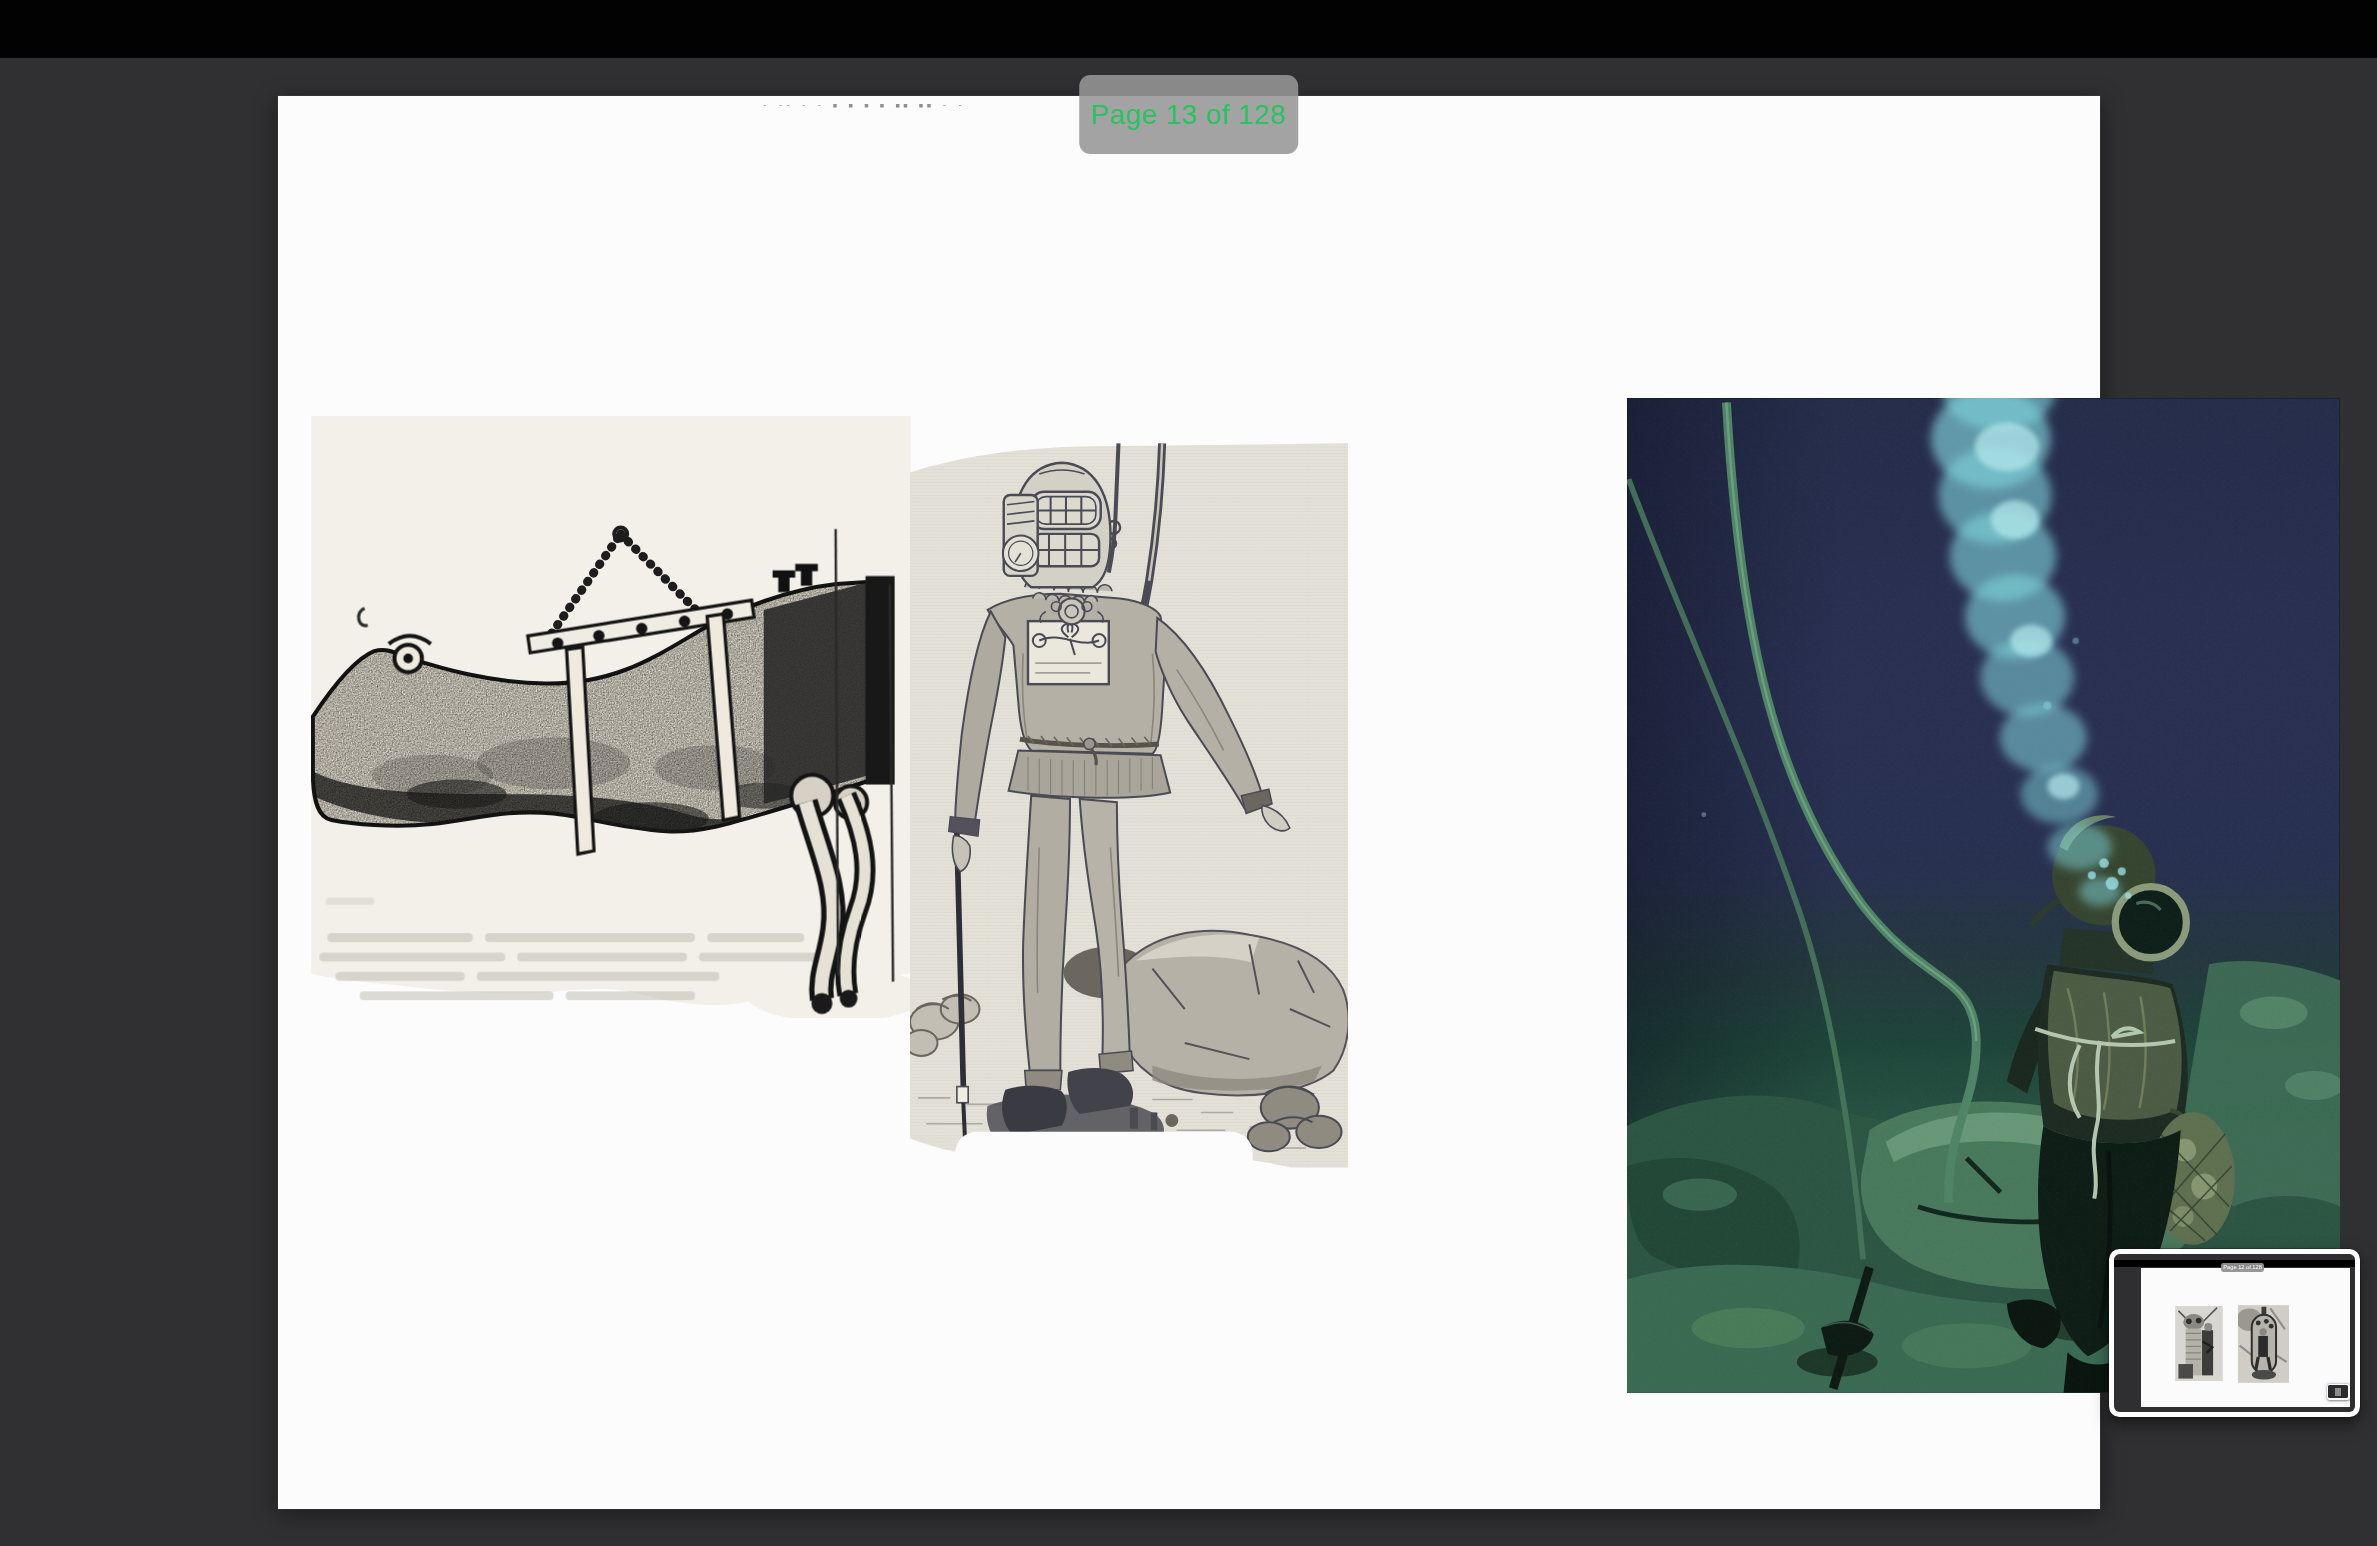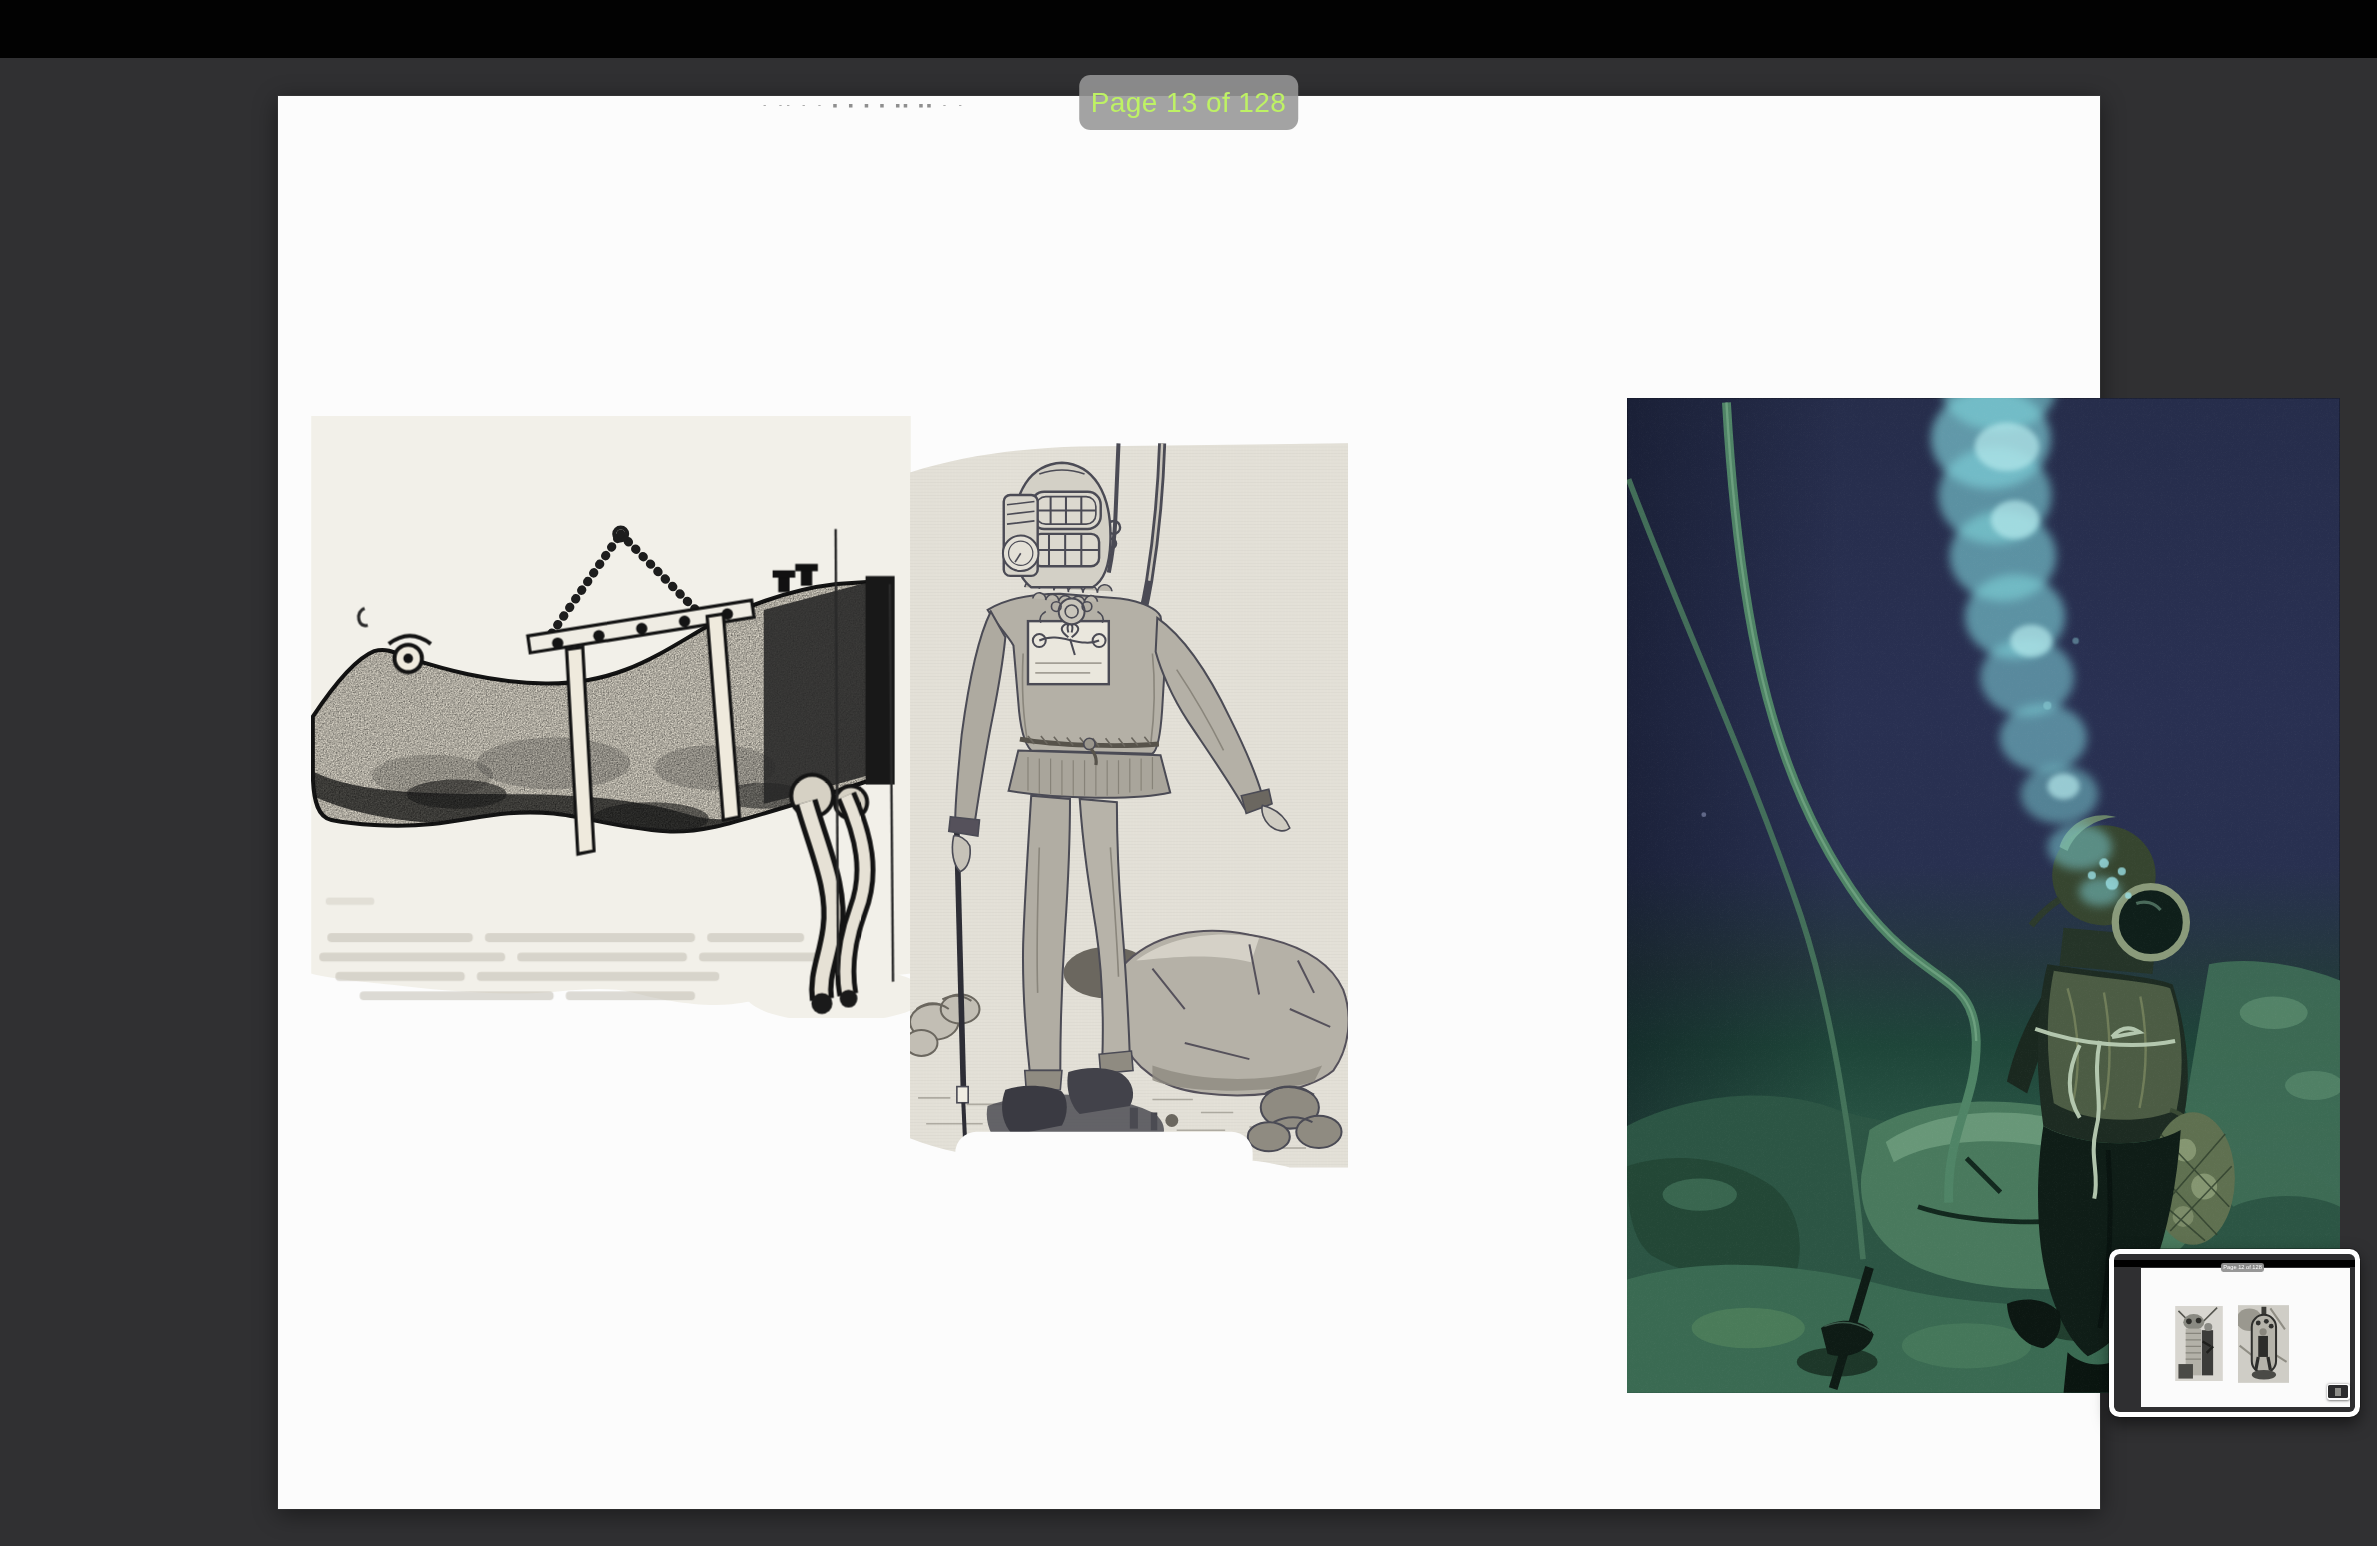--- a/index.html
+++ b/index.html
@@ -3,21 +3,21 @@
 <meta charset="utf-8">
 <style>
   html,body{margin:0;padding:0;background:#303032;width:2377px;height:1546px;overflow:hidden;
     font-family:"Liberation Sans",sans-serif;}
   .abs{position:absolute;}
   #screen{position:absolute;left:0;top:0;width:2377px;height:1546px;background:#303032;}
   #topbar{left:0;top:0;width:2377px;height:58px;background:#020202;}
   #docpage{left:278px;top:96px;width:1822px;height:1413px;background:#fcfcfc;
     box-shadow:0 0 0 0.8px rgba(255,255,255,0.06),0 4.9px 22.6px rgba(0,0,0,0.45);}
   #pagebadge{left:50%;top:75px;transform:translateX(-50%);height:47px;line-height:47px;
-    padding:4px 12px;border-radius:11.3px;background:rgba(150,150,150,0.88);color:#bef264;
+    padding:16px 12px;border-radius:11.3px;background:rgba(150,150,150,0.88);color:#22c55e;
     font-size:28px;font-weight:500;letter-spacing:0.4px;white-space:nowrap;}
   .scan{position:absolute;}
   #dashrow{left:484px;top:4px;width:137px;color:#8f8f8f;font-size:9px;letter-spacing:2.4px;
     white-space:nowrap;font-family:"DejaVu Sans Mono",monospace;}
   #photo{left:1349px;top:302px;width:713px;height:995px;
     background:linear-gradient(180deg,#262d4b 0%,#293052 30%,#283050 47%,#24383e 57%,
       #1e4539 65%,#2b5746 76%,#2f5c4b 86%,#25493c 100%);
     box-shadow:inset 0 0 0 0.8px rgba(0,0,0,0.35);}
   #photo svg{position:absolute;left:0;top:0;}
   

